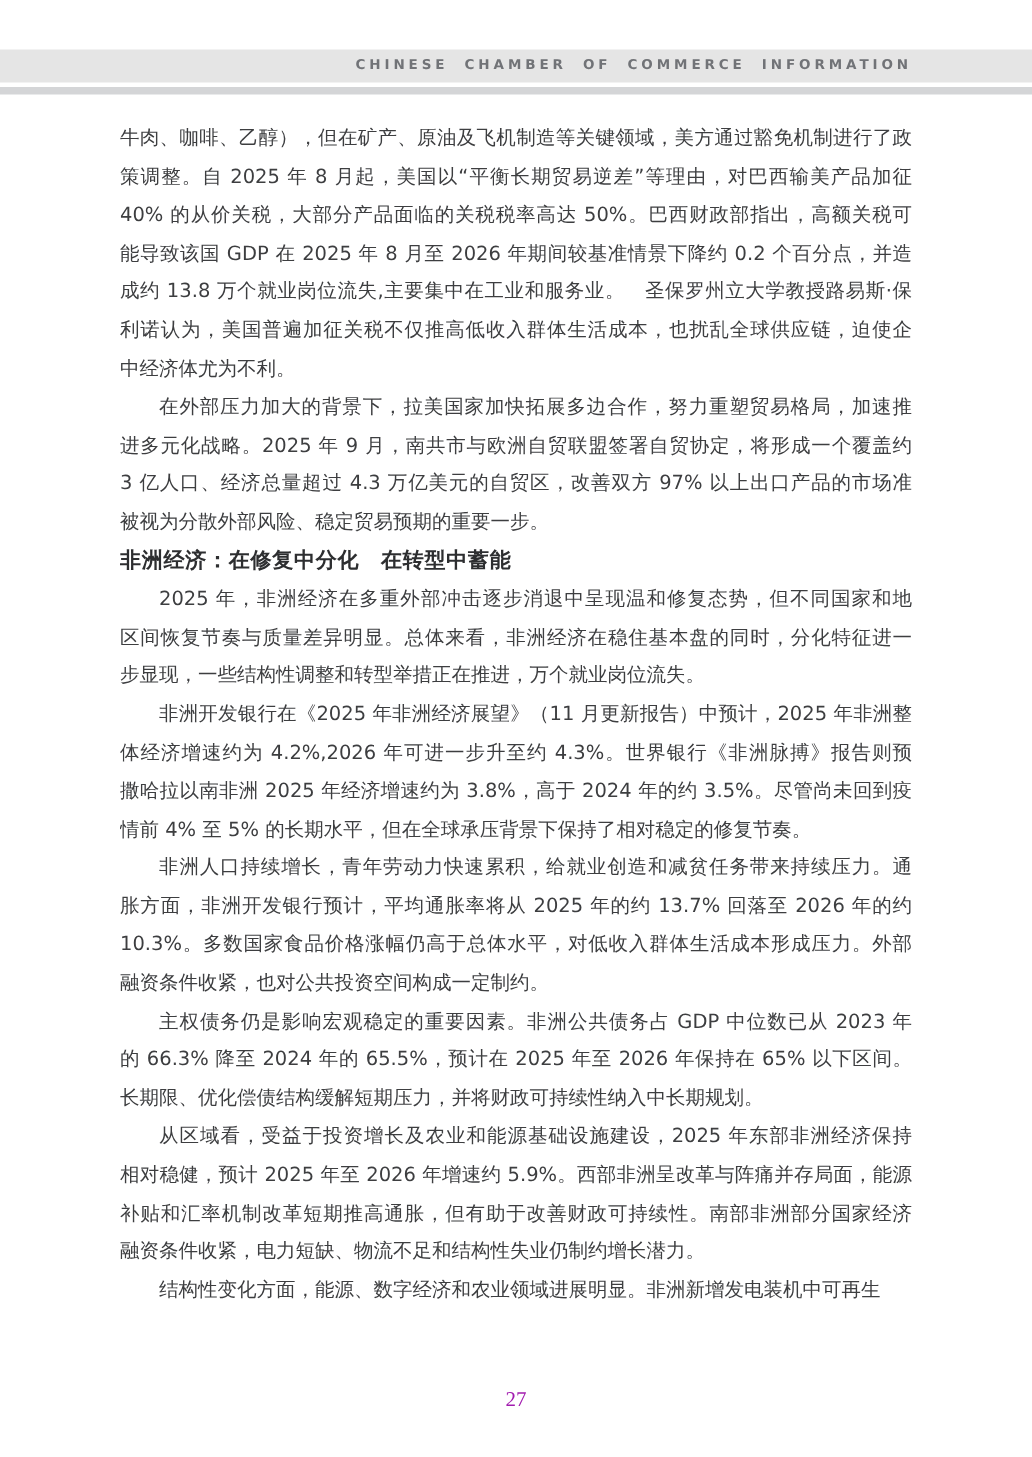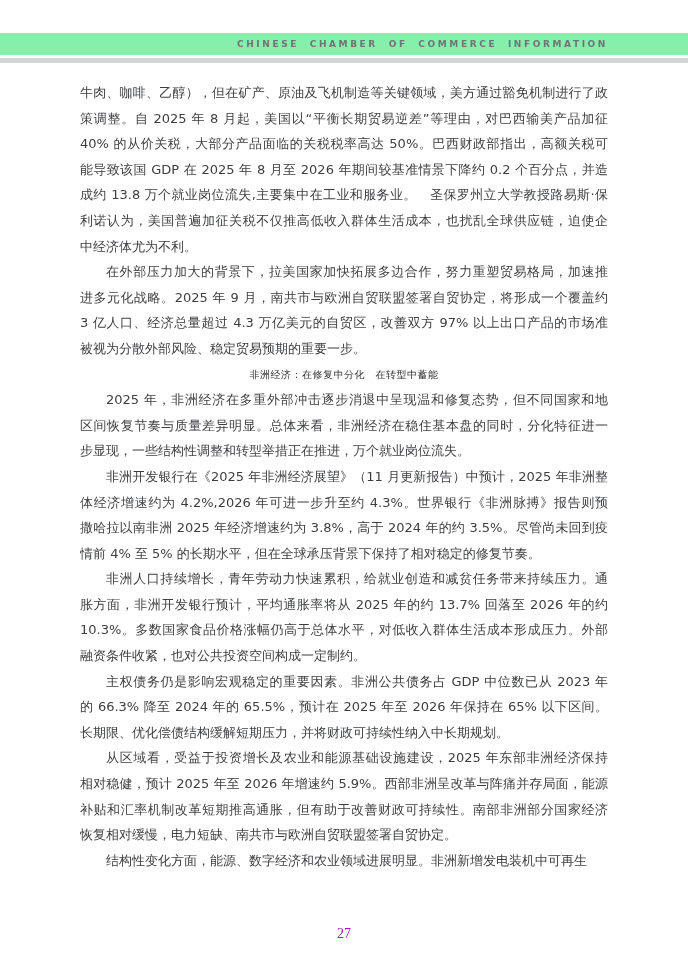--- a/index.html
+++ b/index.html
@@ -8,21 +8,21 @@
     width: 688px;
     height: 971px;
     background: #ffffff;
     overflow: hidden;
     font-family: "DejaVu Sans", "Liberation Sans", sans-serif;
   }
   .banner {
     position: absolute;
     top: 33px; left: 0; right: 0;
     height: 22px;
-    background: #86efac;
+    background: #e5e5e5;
     display: flex;
     align-items: center;
     justify-content: flex-end;
     padding-right: 80px;
     box-sizing: border-box;
   }
   .banner-title {
     font-size: 9px;
     font-weight: bold;
     letter-spacing: 2.6px;
@@ -50,23 +50,22 @@
     height: 25.6px;
     overflow: hidden;
     text-align: justify;
     text-align-last: justify;
   }
   .line.first { text-indent: 2em; }
   .line.last { text-align-last: left; }
   .heading {
     height: 25.6px;
     line-height: 25.6px;
-    font-size: 10px;
-    font-weight: 400;
-    text-align: center;
+    font-size: 14px;
+    font-weight: 700;
     color: #2d2e30;
     letter-spacing: 0.5px;
     overflow: hidden;
   }
   .page-number {
     position: absolute;
     top: 926px;
     left: 0; right: 0;
     text-align: center;
     font-family: "Liberation Serif", "DejaVu Serif", serif;
@@ -119,21 +118,21 @@
       </div>
       <div class="para">
         <div class="line first">主权债务仍是影响宏观稳定的重要因素。非洲公共债务占 GDP 中位数已从 2023 年</div>
         <div class="line">的 66.3% 降至 2024 年的 65.5%，预计在 2025 年至 2026 年保持在 65% 以下区间。多</div>
         <div class="line last">长期限、优化偿债结构缓解短期压力，并将财政可持续性纳入中长期规划。</div>
       </div>
       <div class="para">
         <div class="line first">从区域看，受益于投资增长及农业和能源基础设施建设，2025 年东部非洲经济保持</div>
         <div class="line">相对稳健，预计 2025 年至 2026 年增速约 5.9%。西部非洲呈改革与阵痛并存局面，能源</div>
         <div class="line">补贴和汇率机制改革短期推高通胀，但有助于改善财政可持续性。南部非洲部分国家经济</div>
-        <div class="line last">恢复相对缓慢，电力短缺、南共市与欧洲自贸联盟签署自贸协定。</div>
+        <div class="line last">融资条件收紧，电力短缺、物流不足和结构性失业仍制约增长潜力。</div>
       </div>
       <div class="para">
         <div class="line first last">结构性变化方面，能源、数字经济和农业领域进展明显。非洲新增发电装机中可再生</div>
       </div>
     </div>
 
   <div class="page-number">27</div>
 </div>
 
 </body></html>

